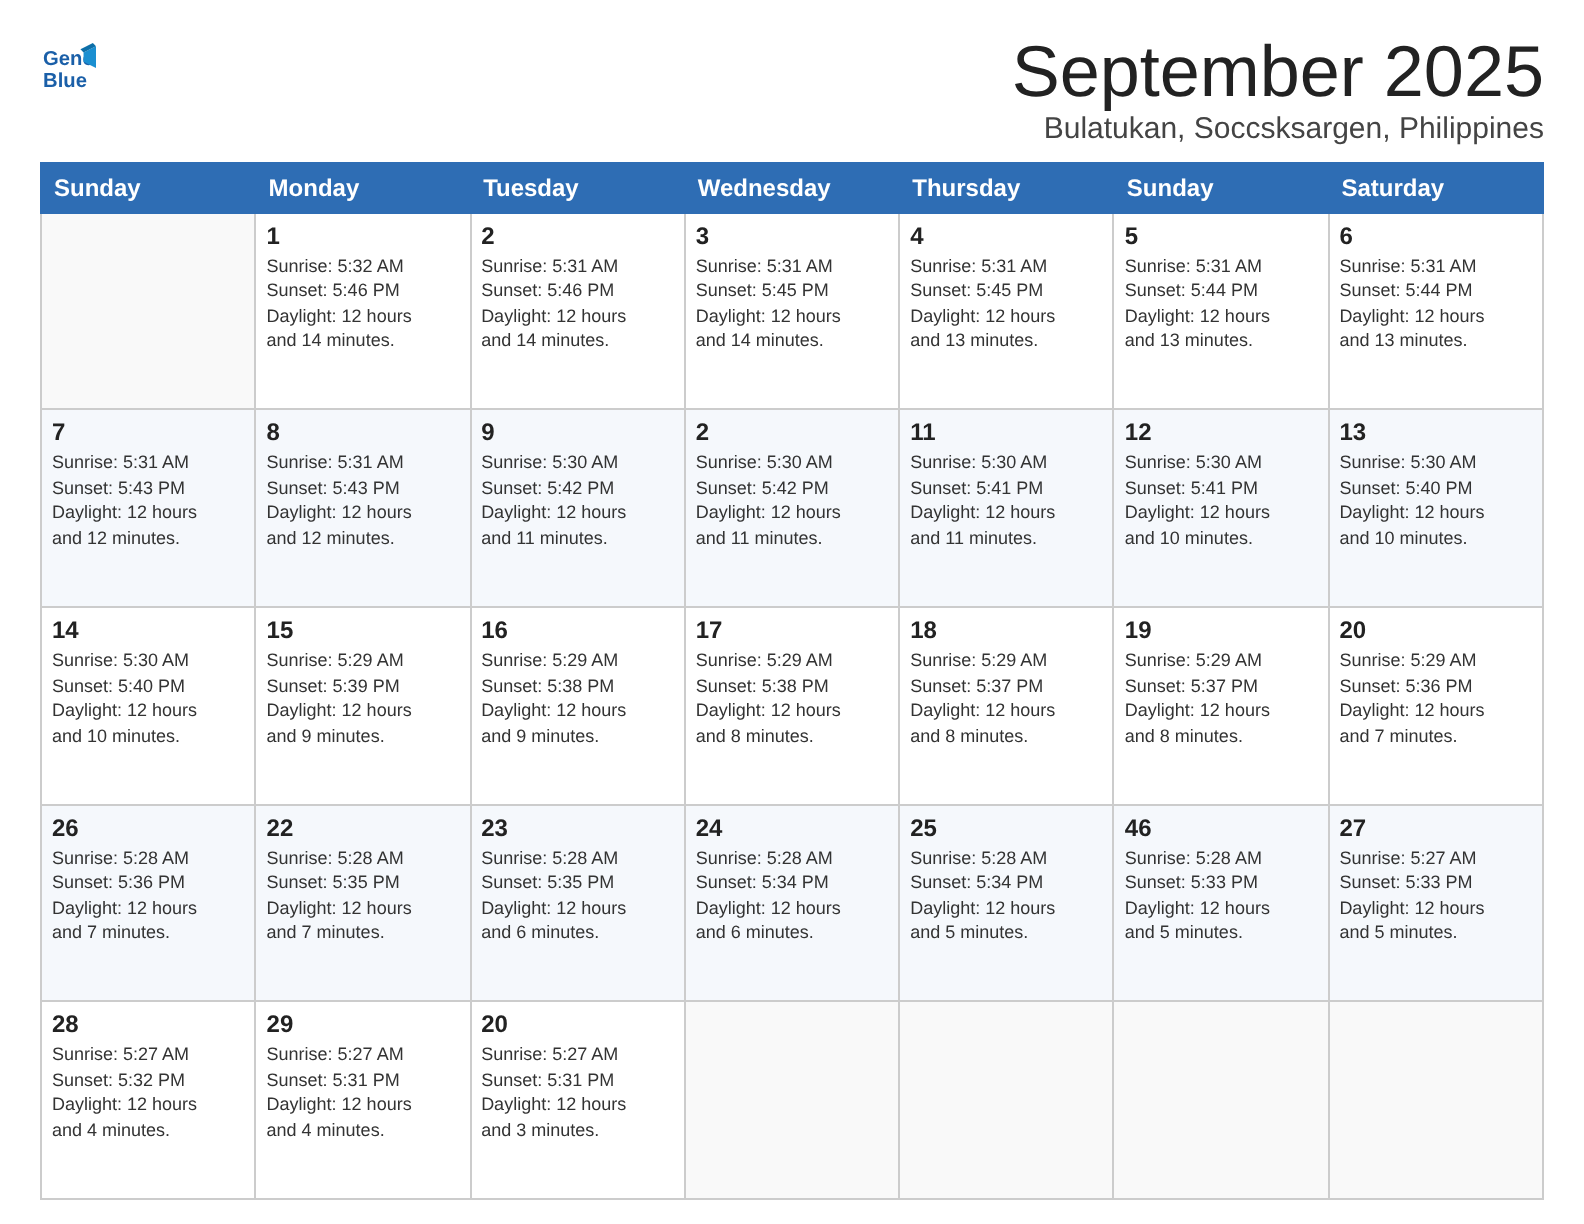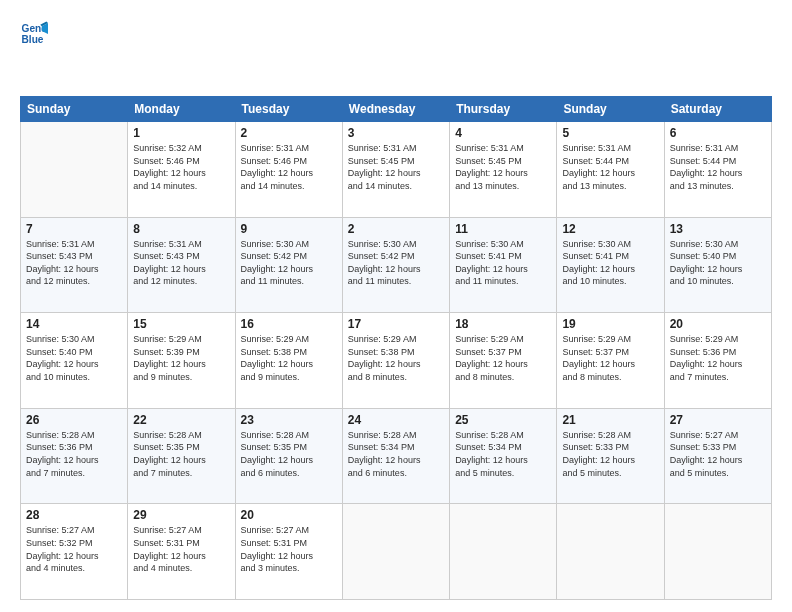--- a/index.html
+++ b/index.html
@@ -44,21 +44,20 @@
     }
     .subtitle {
       font-size: 15px;
       color: #444;
     }
     .calendar {
       flex: 1;
       border-collapse: collapse;
       width: 100%;
       table-layout: fixed;
-      margin-top: 40px;
     }
     .calendar thead th {
       background: #2e6db4;
       color: #fff;
       font-size: 12px;
       font-weight: bold;
       text-align: left;
       padding: 5px 6px;
       border: 1px solid #2e6db4;
     }
@@ -99,20 +98,22 @@
   <div class="header">
     <div class="logo">
       <svg class="logo-icon" viewBox="0 0 36 36">
         <text x="2" y="16" font-size="13" font-weight="bold" fill="#1a5fa8">General</text>
         <text x="2" y="30" font-size="13" font-weight="bold" fill="#1a5fa8">Blue</text>
         <polygon points="28,8 36,4 36,18 28,14" fill="#1a8fd1"></polygon>
         <polygon points="28,8 36,4 34,2 26,6" fill="#0d6fa8"></polygon>
       </svg>
     </div>
     <div class="title-block">
+      <div class="month-title">September 2025</div>
+      <div class="subtitle">Bulatukan, Soccsksargen, Philippines</div>
     </div>
   </div>
 
   <table class="calendar">
     <thead>
       <tr>
       <th>Sunday</th>
           <th>Monday</th>
           <th>Tuesday</th>
           <th>Wednesday</th>
@@ -299,21 +300,21 @@
 and 6 minutes.</div>
           </td>
           <td>
             <div class="day-num">25</div>
             <div class="day-info" style="white-space: pre-line;">Sunrise: 5:28 AM
 Sunset: 5:34 PM
 Daylight: 12 hours
 and 5 minutes.</div>
           </td>
           <td>
-            <div class="day-num">21</div>
+            <div class="day-num">46</div>
             <div class="day-info" style="white-space: pre-line;">Sunrise: 5:28 AM
 Sunset: 5:33 PM
 Daylight: 12 hours
 and 5 minutes.</div>
           </td>
           <td>
             <div class="day-num">27</div>
             <div class="day-info" style="white-space: pre-line;">Sunrise: 5:27 AM
 Sunset: 5:33 PM
 Daylight: 12 hours

